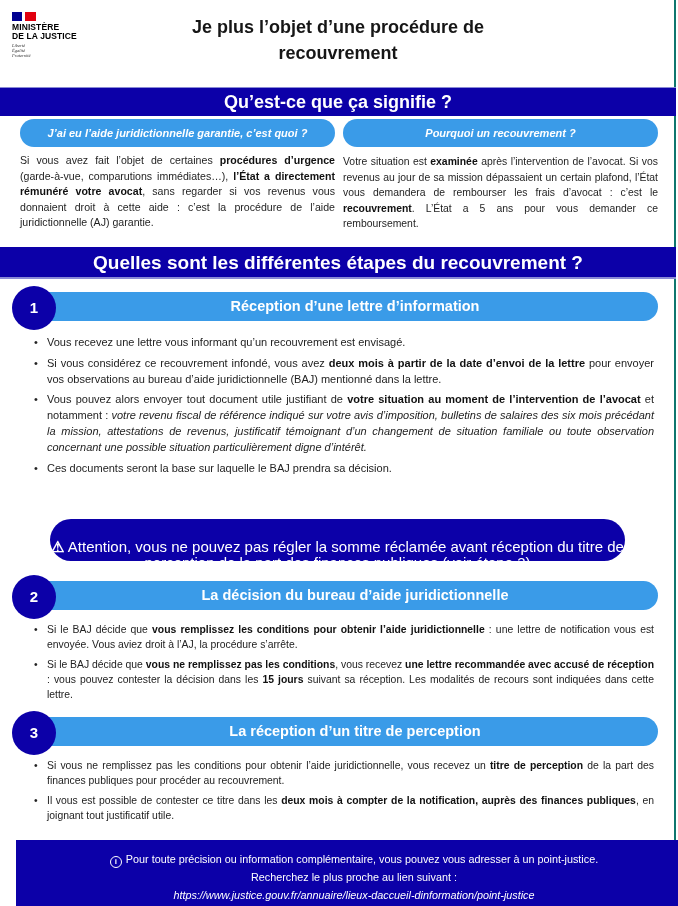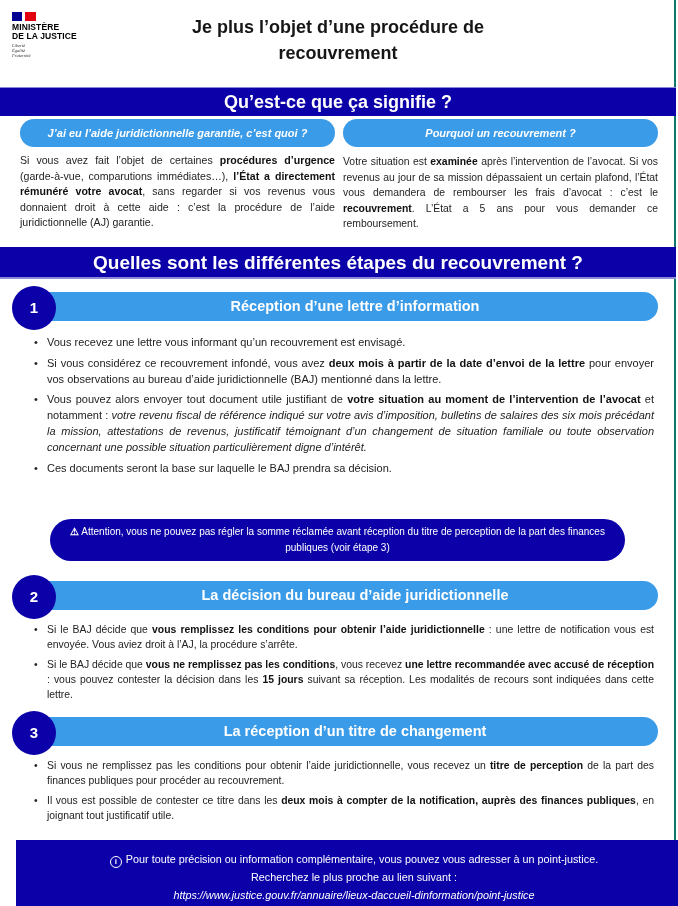--- a/index.html
+++ b/index.html
@@ -34,21 +34,21 @@
   .step-bar { position: absolute; left: 20px; top: 6px; width: 626px; height: 29px; border-radius: 15px; background: #3a9be8; color: #fff; font-weight: bold; font-size: 14.5px; line-height: 29px; text-align: center; padding-left: 20px; }
   .step-num { position: absolute; left: 0; top: 0; width: 44px; height: 44px; border-radius: 50%; background: #0c00a8; color: #fff; font-weight: bold; font-size: 15px; line-height: 44px; text-align: center; }
 
   .bullets { position: absolute; left: 34px; width: 620px; list-style: none; }
   .bullets li { position: relative; padding-left: 13px; font-size: 11px; line-height: 15.8px; text-align: justify; color: #222; margin-bottom: 5px; }
   .bullets li::before { content: "•"; position: absolute; left: 0; top: 0; }
   .bullets li b { font-weight: bold; color: #111; }
   .bullets li i { font-style: italic; }
   .small li { font-size: 10.4px; line-height: 15px; }
 
-  .warning { position: absolute; left: 50px; top: 519px; width: 575px; height: 42px; border-radius: 21px; background: #0c00a8; color: #fff; font-size: 10px; line-height: 16px; text-align: center; padding-top: 5px; }
+  .warning { position: absolute; left: 50px; top: 519px; width: 575px; height: 42px; border-radius: 21px; background: #0c00a8; color: #fff; font-size: 15px; line-height: 16px; text-align: center; padding-top: 20px; }
   .warning b { font-weight: bold; }
 
   .footer { position: absolute; left: 16px; top: 840px; width: 676px; height: 66px; background: #0c00a8; color: #fff; text-align: center; font-size: 10.8px; line-height: 18px; padding-top: 10px; }
   .footer .url { font-style: italic; }
   .info-icon { display: inline-block; width: 12px; height: 12px; border: 1.3px solid #fff; border-radius: 50%; font-size: 8px; line-height: 9.5px; font-weight: bold; text-align: center; vertical-align: -1px; margin-right: 4px; }
 </style>
 </head>
 <body>
 
 <div class="page">
@@ -104,21 +104,21 @@
   <div class="step-head" style="top:575px">
     <div class="step-bar">La décision du bureau d’aide juridictionnelle</div>
     <div class="step-num">2</div>
   </div>
   <ul class="bullets small" style="top:622px">
     <li><span>Si le BAJ décide que </span><b>vous remplissez les conditions pour obtenir l’aide juridictionnelle</b><span> : une lettre de notification vous est envoyée. Vous aviez droit à l’AJ, la procédure s’arrête.</span></li>
     <li><span>Si le BAJ décide que </span><b>vous ne remplissez pas les conditions</b><span>, vous recevez </span><b>une lettre recommandée avec accusé de réception</b><span> : vous pouvez contester la décision dans les </span><b>15 jours</b><span> suivant sa réception. Les modalités de recours sont indiquées dans cette lettre.</span></li>
   </ul>
 
   <div class="step-head" style="top:711px">
-    <div class="step-bar">La réception d’un titre de changement</div>
+    <div class="step-bar">La réception d’un titre de perception</div>
     <div class="step-num">3</div>
   </div>
   <ul class="bullets small" style="top:758px">
     <li><span>Si vous ne remplissez pas les conditions pour obtenir l’aide juridictionnelle, vous recevez un </span><b>titre de perception</b><span> de la part des finances publiques pour procéder au recouvrement.</span></li>
     <li><span>Il vous est possible de contester ce titre dans les </span><b>deux mois à compter de la notification, auprès des finances publiques</b><span>, en joignant tout justificatif utile.</span></li>
   </ul>
 
   <div class="footer">
     <div>
       <span class="info-icon">i</span><span>Pour toute précision ou information complémentaire, vous pouvez vous adresser à un point-justice.</span>

